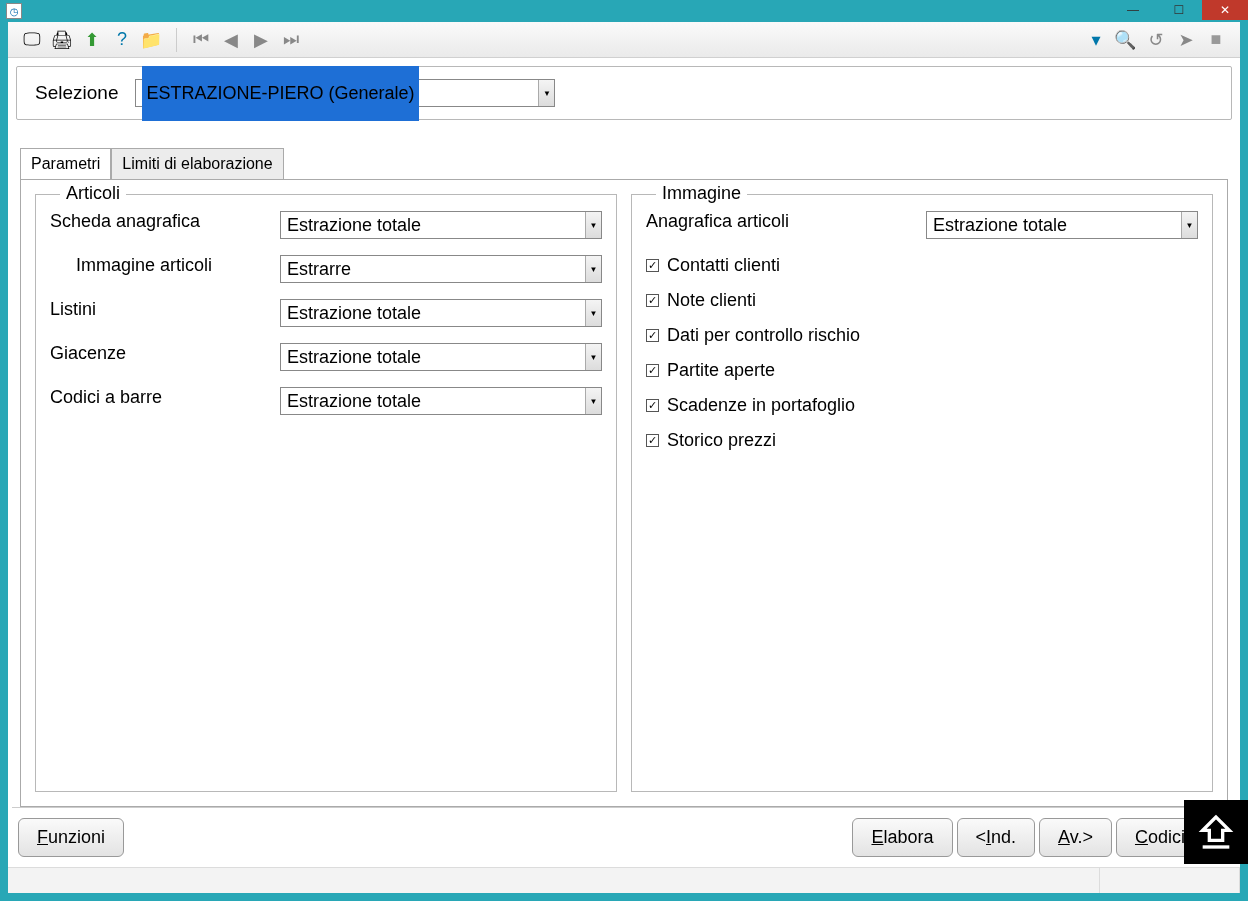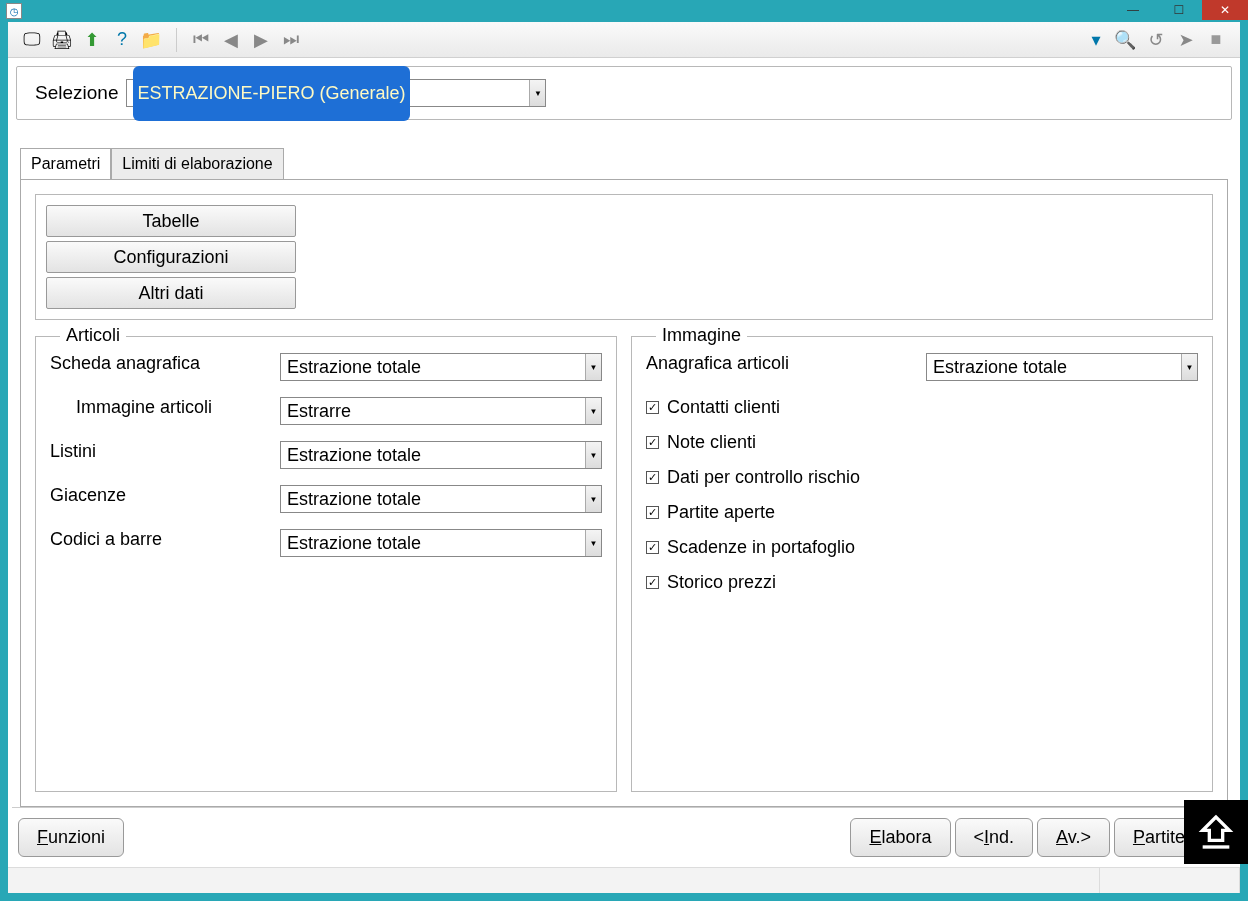--- a/index.html
+++ b/index.html
@@ -101,21 +101,21 @@
     border: 1px solid #b8b8b8;
     border-radius: 2px;
     margin: 4px;
     padding: 12px 18px;
     background: #fff;
     position: relative;
   }
   .sel-row {
     display:flex;
     align-items:center;
-    gap: 8px;
+    gap: 17px;
   }
   .sel-label { font-size: 19px; }
   .combo {
     position: relative;
     border: 1px solid #888;
     height: 28px;
     display: flex;
     align-items: center;
     background: #fff;
     font-size: 18px;
@@ -127,23 +127,22 @@
     position:absolute;
     right:0; top:0; bottom:0;
     width:16px;
     border-left:1px solid #aaa;
     background: linear-gradient(#f4f4f4,#dcdcdc);
     display:flex;align-items:center;justify-content:center;
     font-size:8px;
   }
   .combo.highlight .combo-text {
     background:#1e6fd6;
-    color:#fef9c3;
+    color:#000000;
     padding:17px 4px;
-    border-radius:6px;
   }
   .combo-wide { width: 420px; }
 
   
   .tab-strip {
     display:flex;
     align-items:flex-end;
     margin: 24px 0 0 8px;
   }
   .tab {
@@ -319,25 +318,20 @@
       </div>
     </div>
 
     <div class="tab-strip">
       <div class="tab active">Parametri</div>
       <div class="tab">Limiti di elaborazione</div>
     </div>
 
     <div class="tab-pane">
 
-      <div class="btns-box">
-        <div class="flat-btn">Tabelle</div>
-        <div class="flat-btn">Configurazioni</div>
-        <div class="flat-btn">Altri dati</div>
-      </div>
 
       <div class="two-col">
 
         <div class="panel">
           <span class="panel-title">Articoli</span>
 
           <div class="form-row">
             <label>Scheda anagrafica</label>
             <div class="combo">
               <span>Estrazione totale</span>
@@ -413,21 +407,21 @@
 
       </div>
     </div>
 
     <div class="bottom-bar">
       <div class="push-btn underline-first">Funzioni</div>
       <div style="flex:1"></div>
       <div class="push-btn underline-first">Elabora</div>
       <div class="push-btn">&lt;<u>I</u>nd.</div>
       <div class="push-btn"><u>A</u>v.&gt;</div>
-      <div class="push-btn underline-first" style="padding-right:40px">Partite</div>
+      <div class="push-btn underline-first" style="padding-right:40px">Codici</div>
     </div>
 
   </div>
 
   <div class="status-bar">
     <div class="status-seg"></div>
     <div class="status-seg small"></div>
   </div>
 
 </div>

